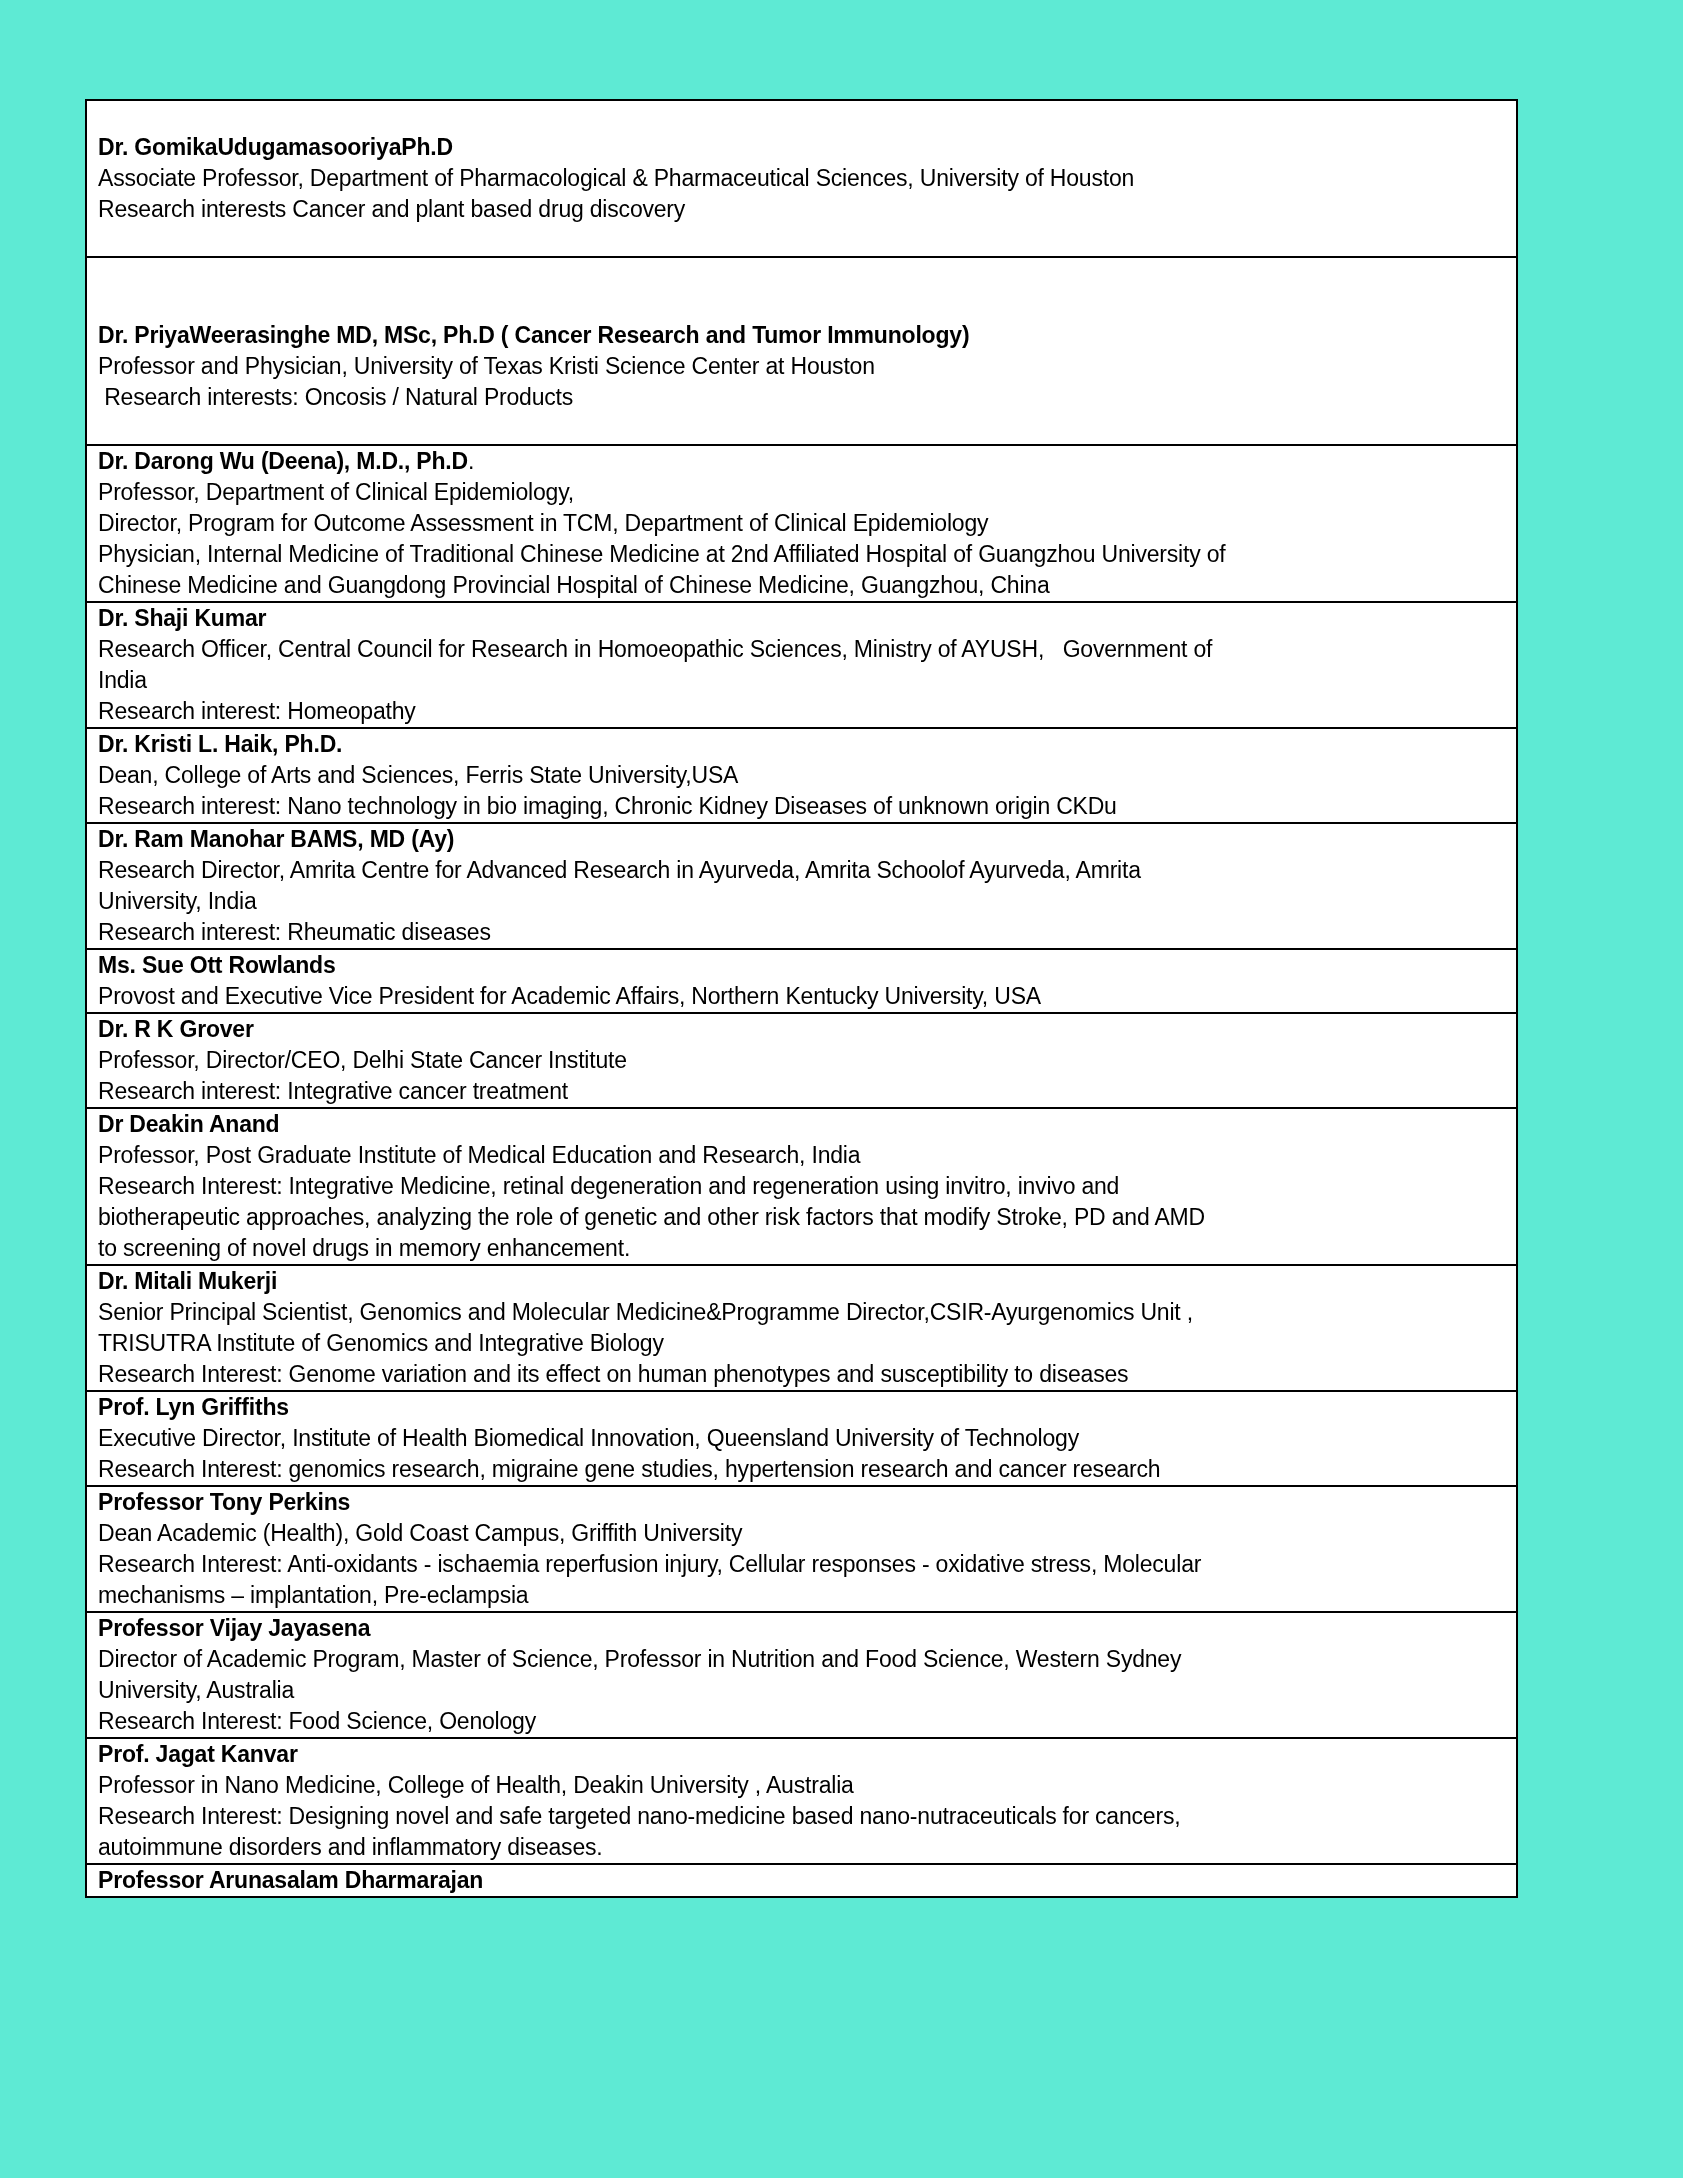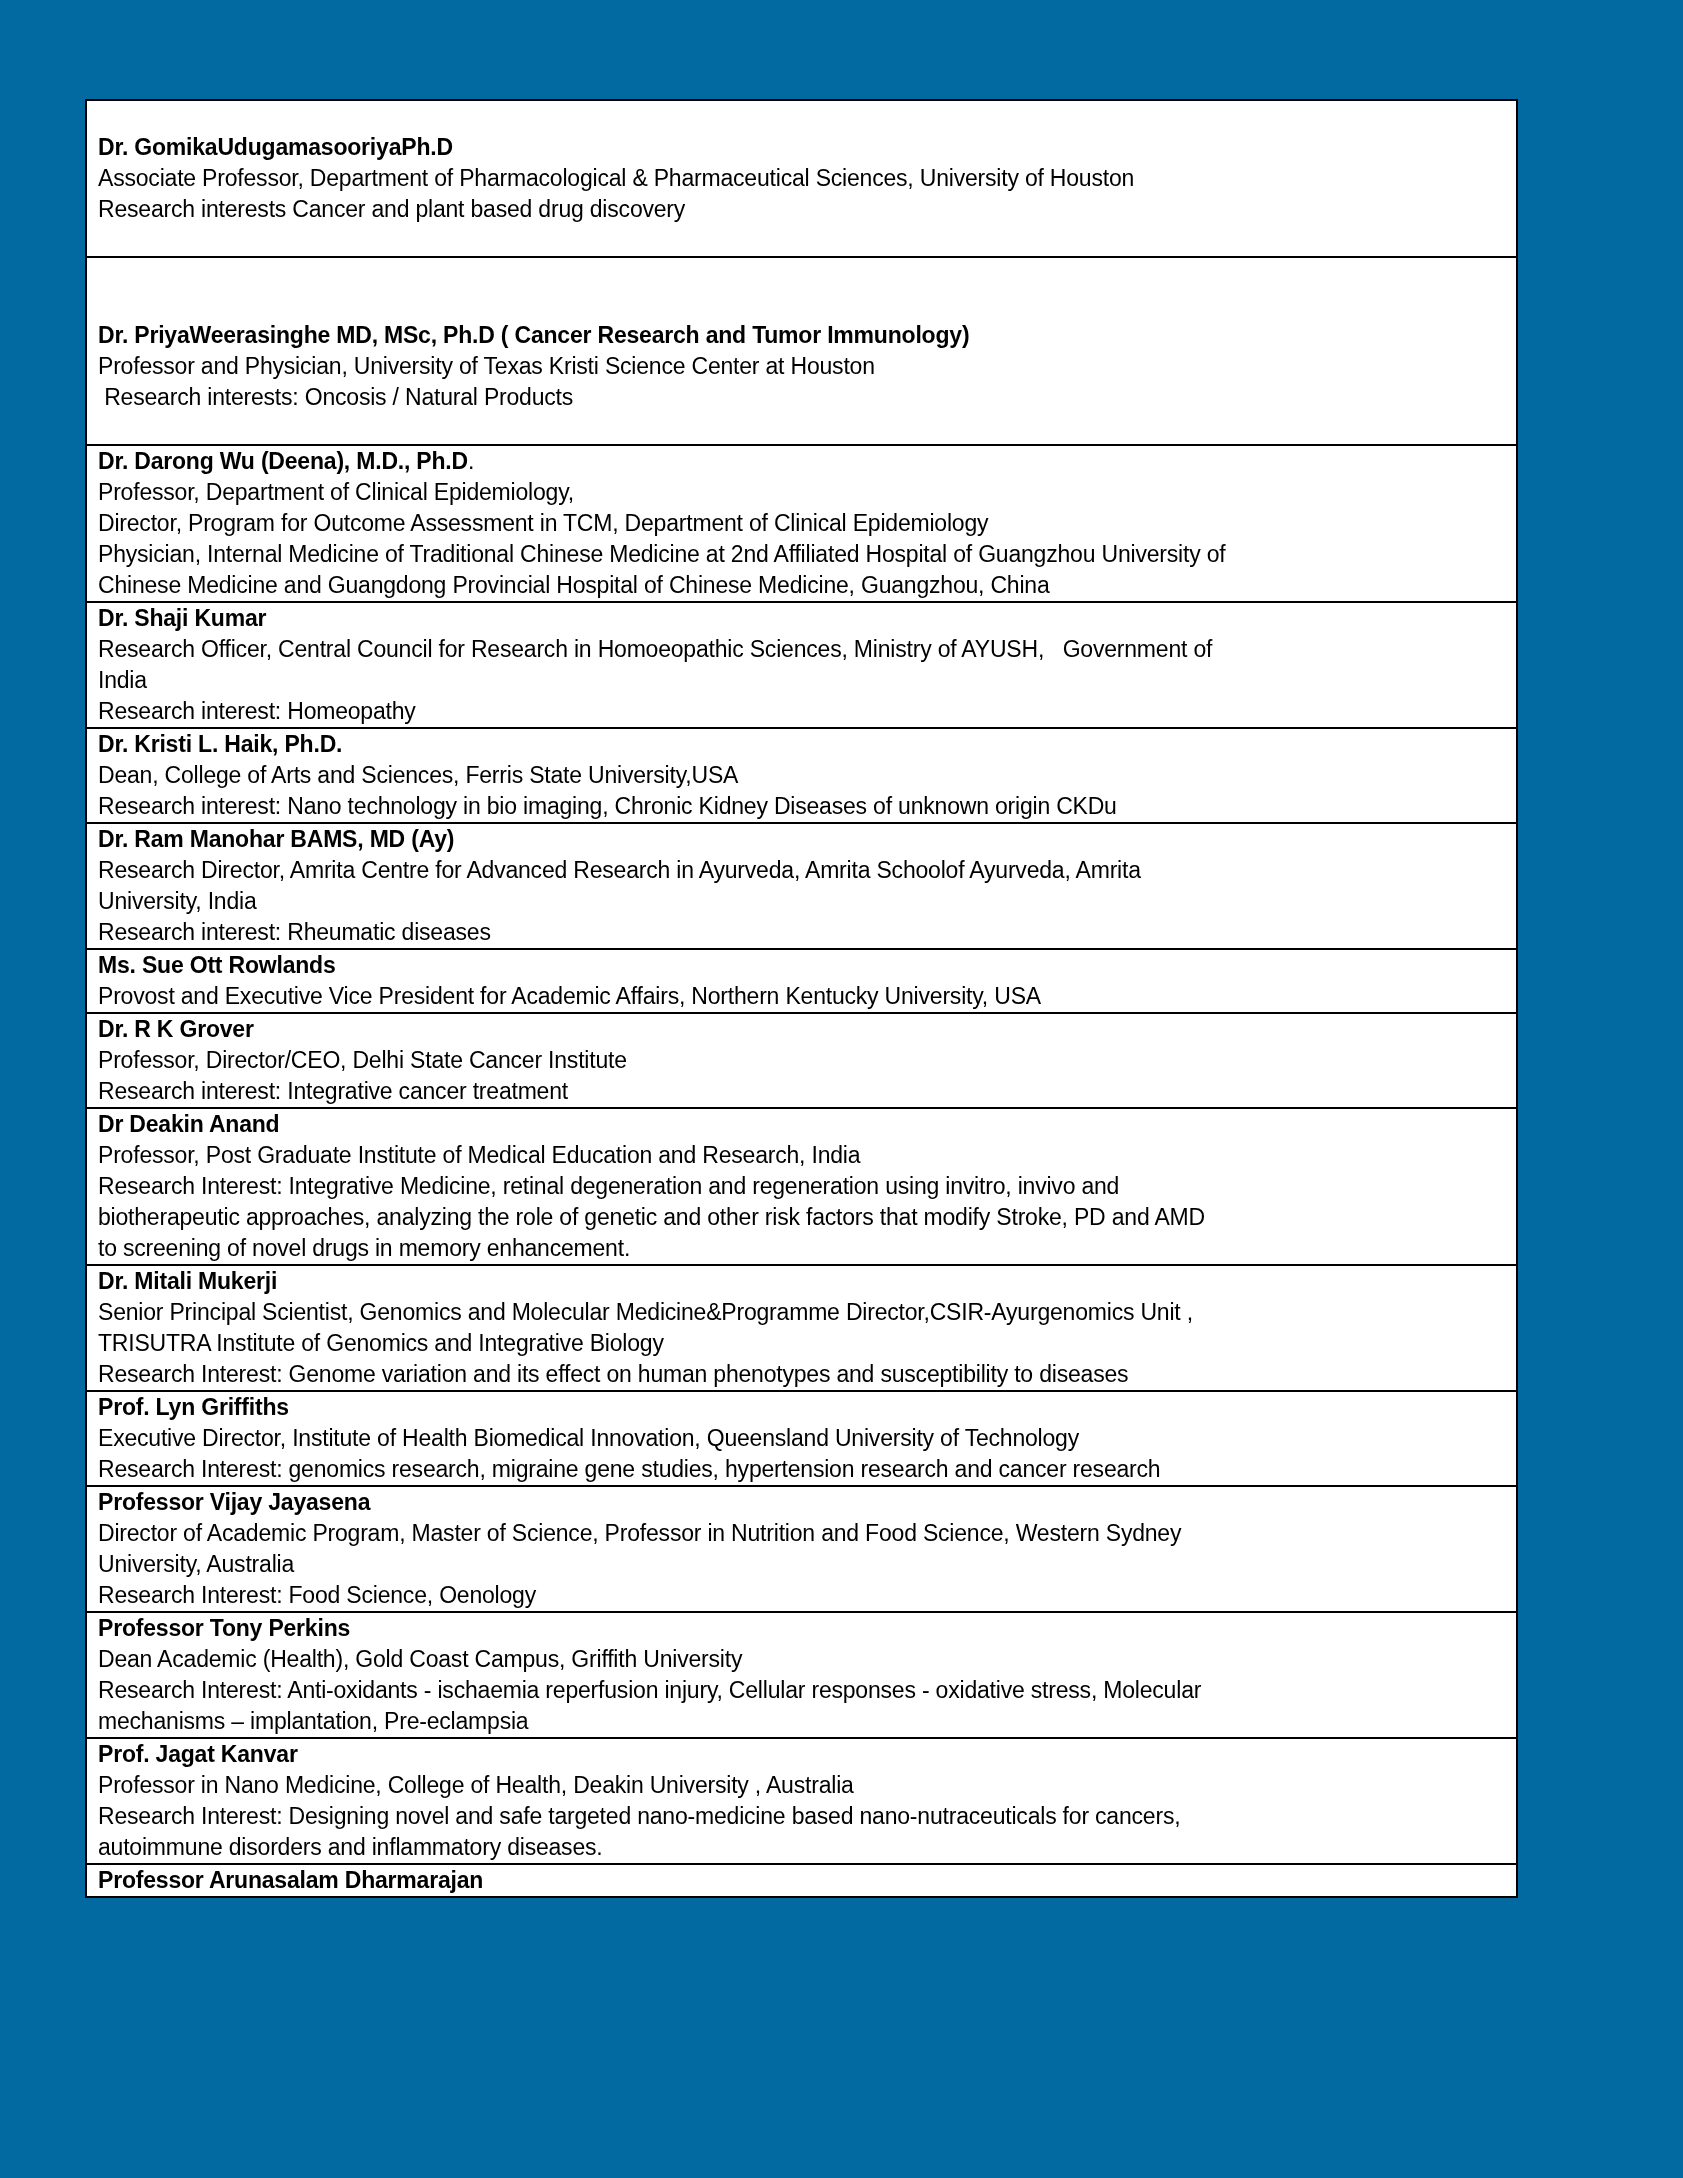--- a/index.html
+++ b/index.html
@@ -10,21 +10,21 @@
   body {
     width: 1683px;
     height: 2178px;
     position: relative;
     font-family: "Liberation Sans", "DejaVu Sans", sans-serif;
     color: #000000;
   }
   .page {
     position: absolute;
     inset: 0;
-    background: #0369a1;
+    background: #5eead4;
     padding-left: 48px;
   }
   table.committee-table {
     position: absolute;
     left: 85px;
     top: 99px;
     width: 1433px;
     border-collapse: collapse;
     table-layout: fixed;
   }
@@ -134,32 +134,32 @@
         </tr>
         <tr>
           <td>
             <div class="line bold">Prof. Lyn Griffiths</div>
             <div class="line">Executive Director, Institute of Health Biomedical Innovation, Queensland University of Technology</div>
             <div class="line">Research Interest: genomics research, migraine gene studies, hypertension research and cancer research</div>
           </td>
         </tr>
         <tr>
           <td>
+            <div class="line bold">Professor Tony Perkins</div>
+            <div class="line">Dean Academic (Health), Gold Coast Campus, Griffith University</div>
+            <div class="line">Research Interest: Anti-oxidants - ischaemia reperfusion injury, Cellular responses - oxidative stress, Molecular</div>
+            <div class="line">mechanisms – implantation, Pre-eclampsia</div>
+          </td>
+        </tr>
+        <tr>
+          <td>
             <div class="line bold">Professor Vijay Jayasena</div>
             <div class="line">Director of Academic Program, Master of Science, Professor in Nutrition and Food Science, Western Sydney</div>
             <div class="line">University, Australia</div>
             <div class="line">Research Interest: Food Science, Oenology</div>
-          </td>
-        </tr>
-        <tr>
-          <td>
-            <div class="line bold">Professor Tony Perkins</div>
-            <div class="line">Dean Academic (Health), Gold Coast Campus, Griffith University</div>
-            <div class="line">Research Interest: Anti-oxidants - ischaemia reperfusion injury, Cellular responses - oxidative stress, Molecular</div>
-            <div class="line">mechanisms – implantation, Pre-eclampsia</div>
           </td>
         </tr>
         <tr>
           <td>
             <div class="line bold">Prof. Jagat Kanvar</div>
             <div class="line">Professor in Nano Medicine, College of Health, Deakin University , Australia</div>
             <div class="line">Research Interest: Designing novel and safe targeted nano-medicine based nano-nutraceuticals for cancers,</div>
             <div class="line">autoimmune disorders and inflammatory diseases.</div>
           </td>
         </tr>

